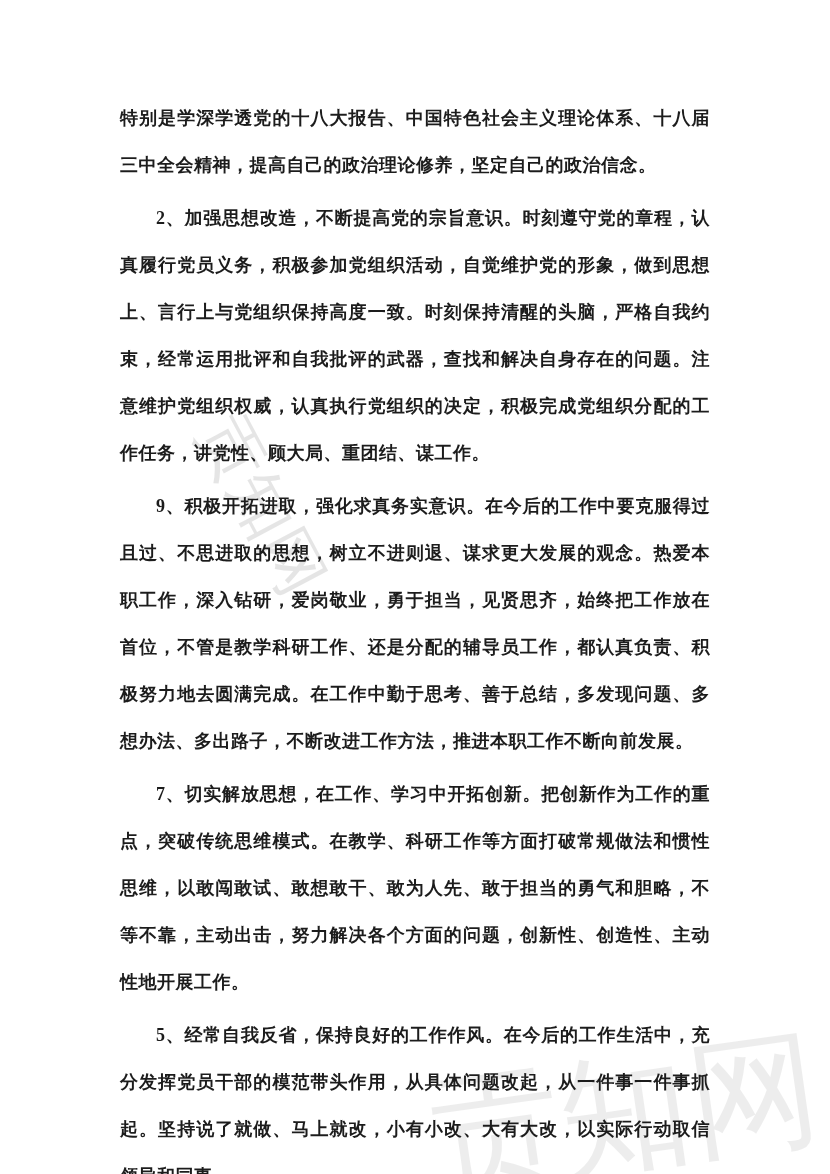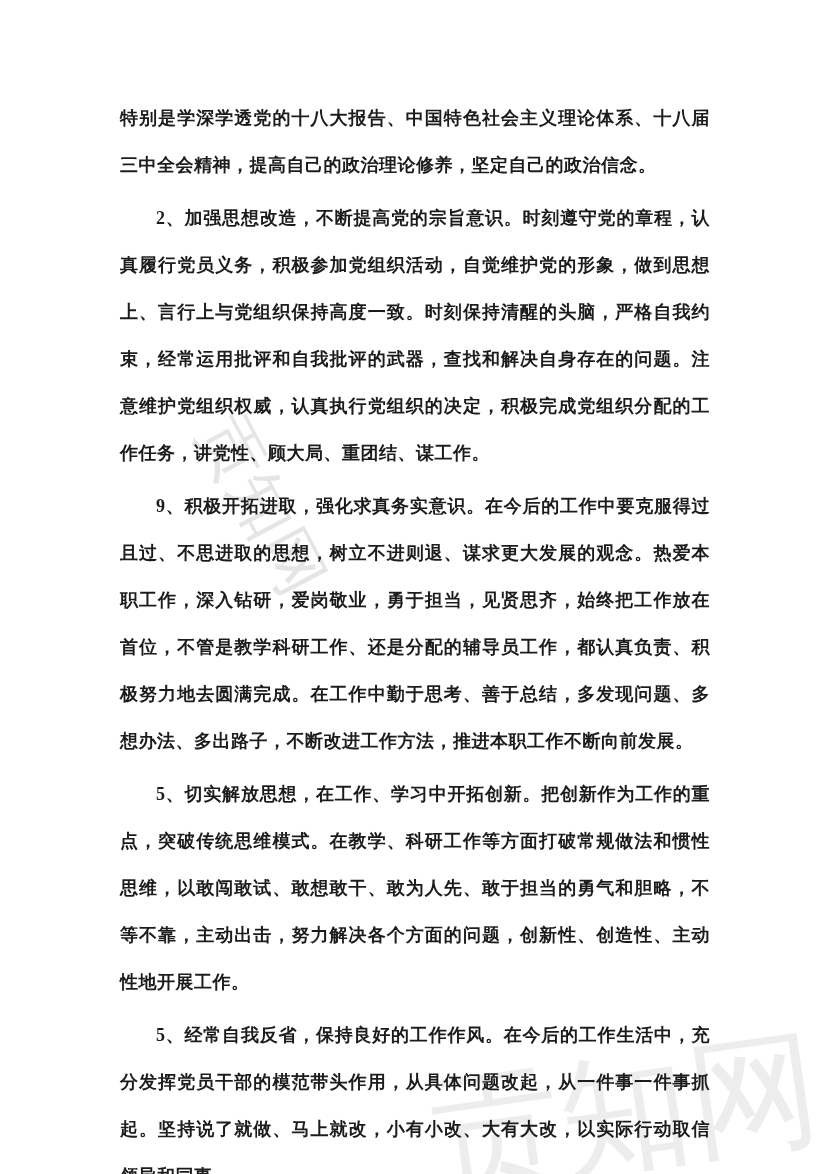--- a/index.html
+++ b/index.html
@@ -71,17 +71,17 @@
 <div class="page">
 
   <div class="watermark mid">贡知网</div>
 
   <div class="watermark bottom">贡知网</div>
 
   <div class="doc-body">
     <p>特别是学深学透党的十八大报告、中国特色社会主义理论体系、十八届三中全会精神，提高自己的政治理论修养，坚定自己的政治信念。</p>
     <p class="indent">2、加强思想改造，不断提高党的宗旨意识。时刻遵守党的章程，认真履行党员义务，积极参加党组织活动，自觉维护党的形象，做到思想上、言行上与党组织保持高度一致。时刻保持清醒的头脑，严格自我约束，经常运用批评和自我批评的武器，查找和解决自身存在的问题。注意维护党组织权威，认真执行党组织的决定，积极完成党组织分配的工作任务，讲党性、顾大局、重团结、谋工作。</p>
     <p class="indent">9、积极开拓进取，强化求真务实意识。在今后的工作中要克服得过且过、不思进取的思想，树立不进则退、谋求更大发展的观念。热爱本职工作，深入钻研，爱岗敬业，勇于担当，见贤思齐，始终把工作放在首位，不管是教学科研工作、还是分配的辅导员工作，都认真负责、积极努力地去圆满完成。在工作中勤于思考、善于总结，多发现问题、多想办法、多出路子，不断改进工作方法，推进本职工作不断向前发展。</p>
-    <p class="indent">5、切实解放思想，在工作、学习中开拓创新。把创新作为工作的重点，突破传统思维模式。在教学、科研工作等方面打破常规做法和惯性思维，以敢闯敢试、敢想敢干、敢为人先、敢于担当的勇气和胆略，不 等不靠，主动出击，努力解决各个方面的问题，创新性、创造性、主动性地开展工作。</p>
+    <p class="indent">7、切实解放思想，在工作、学习中开拓创新。把创新作为工作的重点，突破传统思维模式。在教学、科研工作等方面打破常规做法和惯性思维，以敢闯敢试、敢想敢干、敢为人先、敢于担当的勇气和胆略，不 等不靠，主动出击，努力解决各个方面的问题，创新性、创造性、主动性地开展工作。</p>
     <p class="indent">5、经常自我反省，保持良好的工作作风。在今后的工作生活中，充分发挥党员干部的模范带头作用，从具体问题改起，从一件事一件事抓起。坚持说了就做、马上就改，小有小改、大有大改，以实际行动取信领导和同事。</p>
   </div>
 
 </div>
 
 </body></html>

